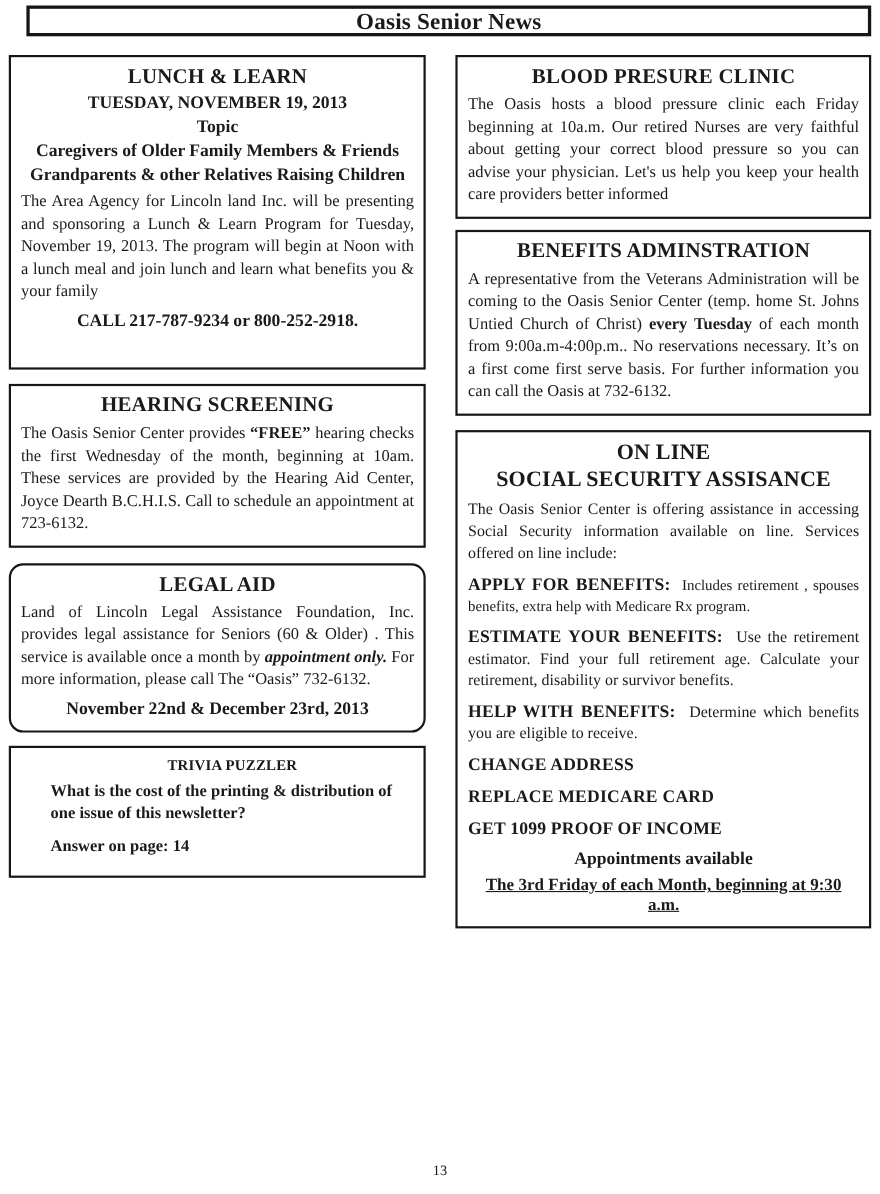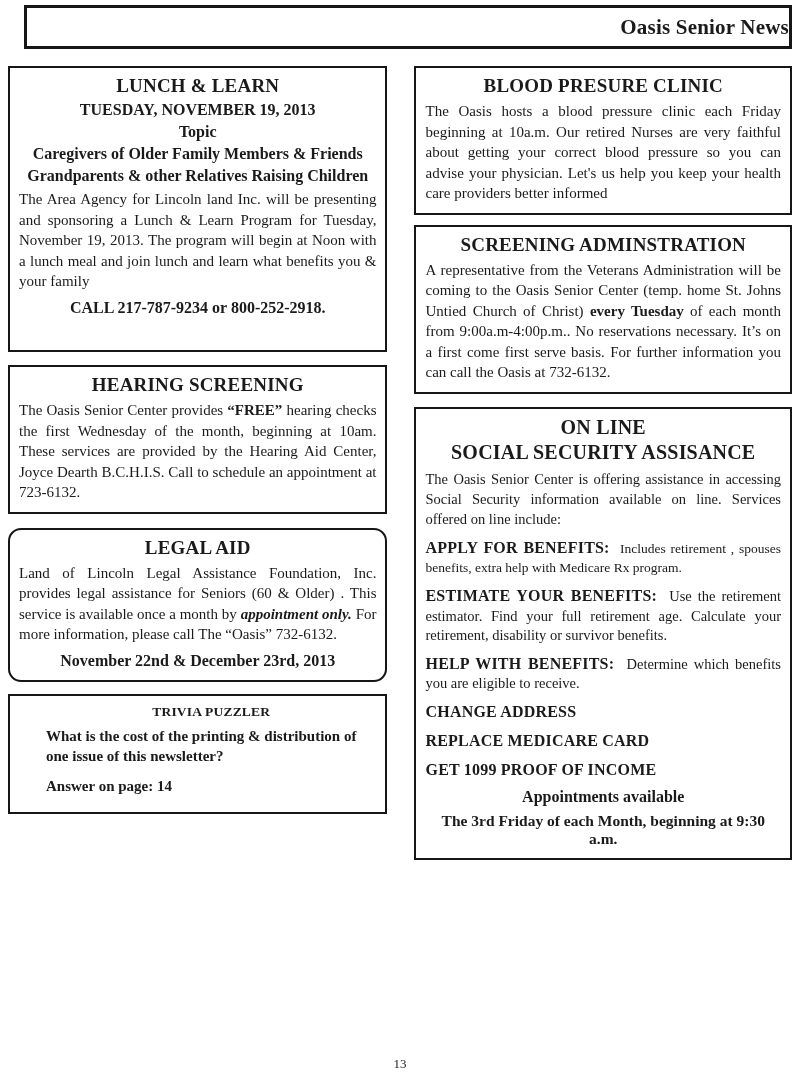--- a/index.html
+++ b/index.html
@@ -6,25 +6,25 @@
   html, body { width: 800px; }
   body {
     height: 1085px;
     position: relative;
     background: #ffffff;
     color: #1a1a1a;
     font-family: "Liberation Serif", "DejaVu Serif", serif;
   }
   .masthead {
     margin: 5px 8px 0 24px;
-    height: 44px;
+    height: 28px;
     border: 3px solid #161616;
     display: flex;
     align-items: center;
-    justify-content: flex-end;
+    justify-content: center;
   }
   .masthead h1 {
     font-size: 21px;
     font-weight: bold;
     letter-spacing: 0.2px;
   }
   .columns {
     display: flex;
     padding: 17px 8px 0 8px;
     gap: 27px;
@@ -77,21 +77,21 @@
   .trivia .body-text { font-weight: bold; text-align: left; margin-bottom: 9px; }
 
   .social h2 { margin-bottom: 0; font-size: 20px; }
   .social h2.second { margin-top: 2px; margin-bottom: 6px; text-align: center; }
   .social .intro { font-size: 14.5px; }
   .ss-item { margin: 8px 0; font-size: 15px; line-height: 1.3; text-align: justify; }
   .ss-item .ss-label { font-weight: bold; font-size: 16px; letter-spacing: 0.2px; }
   .ss-item .ss-text { font-size: 14.5px; }
   .ss-item.first .ss-text { font-size: 13.5px; }
   .social .center-bold.appt { margin-bottom: 6px; }
-  .social .center-bold.appt-detail { font-size: 15.5px; margin-top: 0; }
+  .social .center-bold.appt-detail { font-size: 15.5px; margin-top: 0; text-decoration: underline; }
 
   .page-number {
     position: absolute;
     bottom: 13px;
     left: 0;
     width: 100%;
     text-align: center;
     font-size: 13px;
   }
 </style>
@@ -136,21 +136,21 @@
   </div>
 
   <div class="col-right">
 
     <section class="box blood-clinic">
       <h2>BLOOD PRESURE CLINIC</h2>
       <p class="body-text">The Oasis hosts a blood pressure clinic each Friday beginning at 10a.m.  Our retired Nurses are very faithful about getting your correct blood pressure so you can advise your physician.  Let's us help you keep your health care providers better informed</p>
     </section>
 
     <section class="box veterans">
-      <h2>SCREENING ADMINSTRATION</h2>
+      <h2>BENEFITS ADMINSTRATION</h2>
       <p class="body-text"><span>A representative from the Veterans Administration will be coming  to the  Oasis Senior Center (temp. home St. Johns Untied Church of Christ) </span><span class="bold">every Tuesday</span><span> of each month from 9:00a.m-4:00p.m..  No reservations necessary.  It’s on a first come first serve basis.  For further information you can call the Oasis at 732-6132.</span></p>
     </section>
 
     <section class="box social">
       <h2>ON LINE</h2>
       <h2 class="second">SOCIAL SECURITY ASSISANCE</h2>
       <p class="body-text intro">The Oasis Senior Center is offering assistance in accessing Social Security information available on line.  Services offered on line include:</p>
 
       <p class="ss-item first"><span class="ss-label">APPLY FOR BENEFITS:</span>&nbsp;&nbsp;<span class="ss-text">Includes retirement , spouses benefits, extra help with Medicare Rx program.</span></p>
       <p class="ss-item"><span class="ss-label">ESTIMATE YOUR BENEFITS:</span>&nbsp;&nbsp;<span class="ss-text">Use the retirement estimator. Find your full retirement age. Calculate your retirement, disability or survivor benefits.</span></p>

